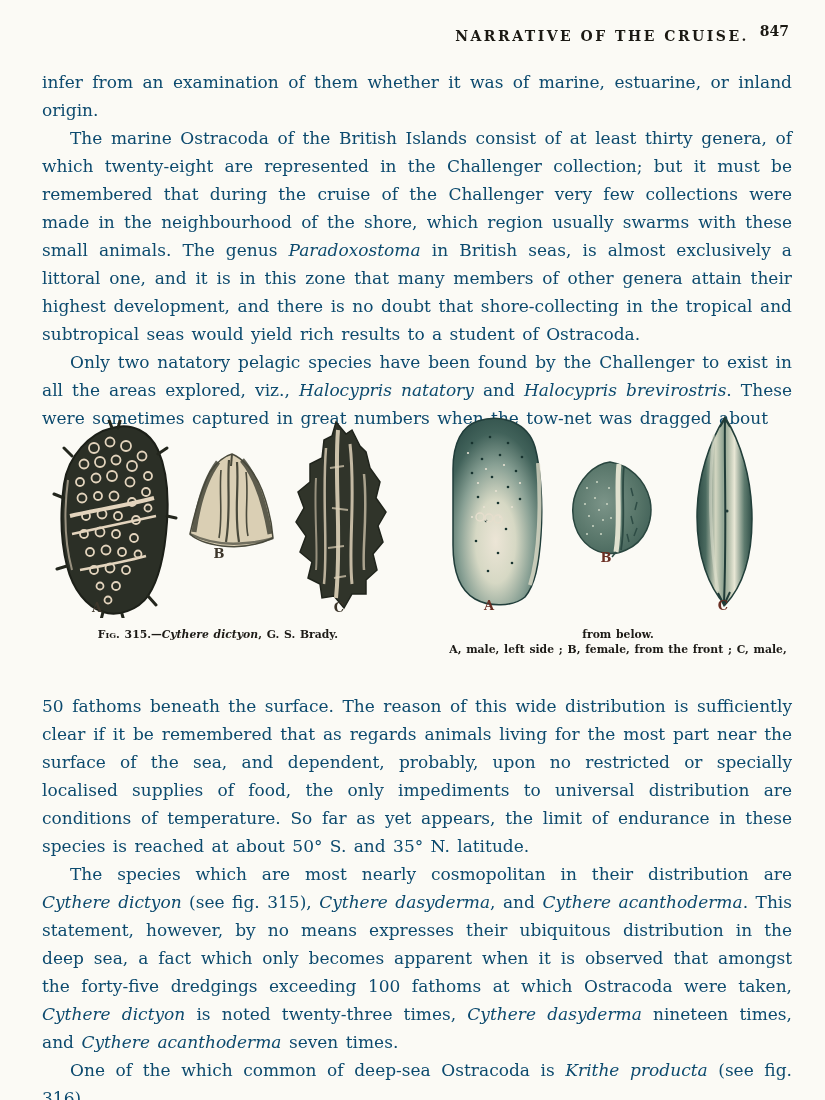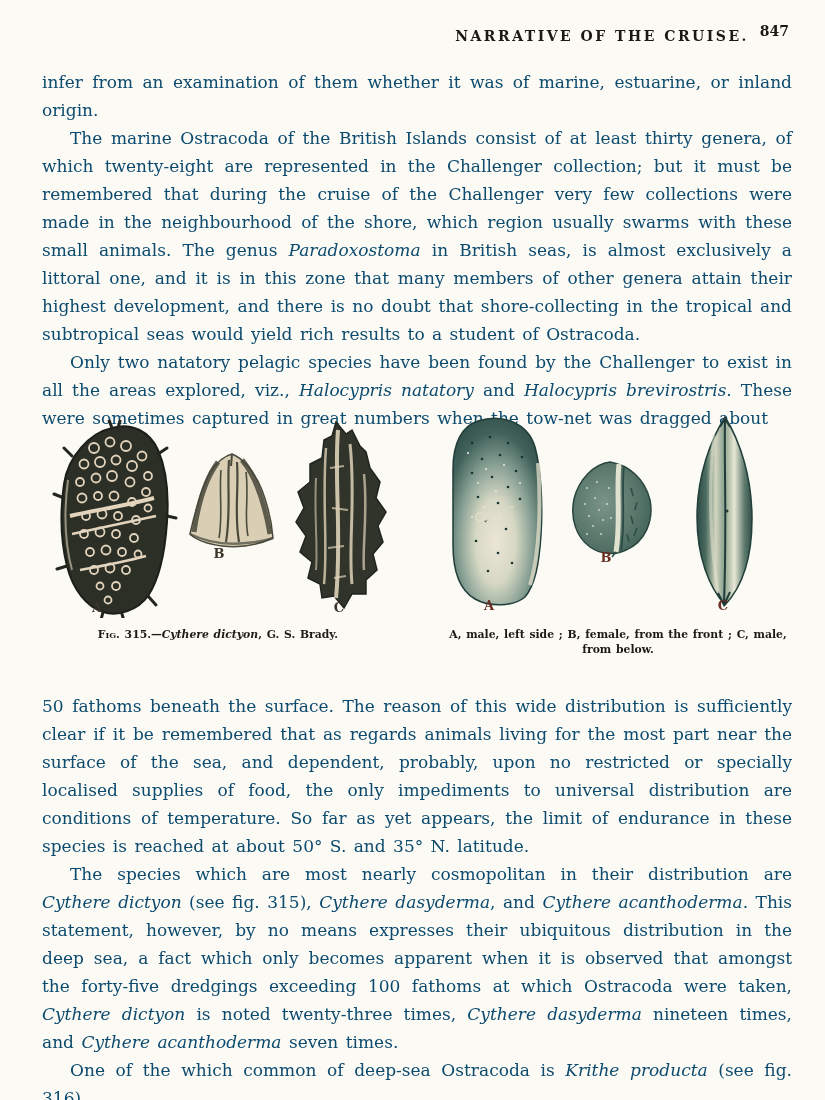--- a/index.html
+++ b/index.html
@@ -242,22 +242,22 @@
           <path d="M30,20 C24,70 26,130 34,176" stroke="#dfe2cf" stroke-width="3" fill="none" opacity="0.5"></path>
           <circle cx="43" cy="96" r="1.5" fill="#203c38"></circle>
         </svg>
       </div>
 
       <span class="shell-label lbl-316" style="left:478px;top:166px;">A</span>
       <span class="shell-label lbl-316" style="left:595px;top:118px;">B</span>
       <span class="shell-label lbl-316" style="left:712px;top:166px;">C</span>
 
       <div class="cap cap-316">
+        <div>from below.</div>
         <div>A, male, left side ; B, female, from the front ; C, male,</div>
-        <div>from below.</div>
       </div>
     </div>
 
     <p class="para"><span>50 fathoms beneath the surface.  The reason of this wide distribution is sufficiently clear if it be remembered that as regards animals living for the most part near the surface of the sea, and dependent, probably, upon no restricted or specially localised supplies of food, the only impediments to universal distribution are conditions of temperature.  So far as yet appears, the limit of endurance in these species is reached at about 50° S. and 35° N. latitude.</span></p>
     <p class="para indent"><span>The species which are most nearly cosmopolitan in their distribution are </span><i>Cythere dictyon</i><span> (see fig. 315), </span><i>Cythere dasyderma</i><span>, and </span><i>Cythere acanthoderma</i><span>.  This statement, however, by no means expresses their ubiquitous distribution in the deep sea, a fact which only becomes apparent when it is observed that amongst the forty-five dredgings exceeding 100 fathoms at which Ostracoda were taken, </span><i>Cythere dictyon</i><span> is noted twenty-three times, </span><i>Cythere dasyderma</i><span> nineteen times, and </span><i>Cythere acanthoderma</i><span> seven times.</span></p>
     <p class="para indent"><span>One of the which common of deep-sea Ostracoda is </span><i>Krithe producta</i><span> (see fig. 316).</span></p>
 
   </div>
 </div>
 

